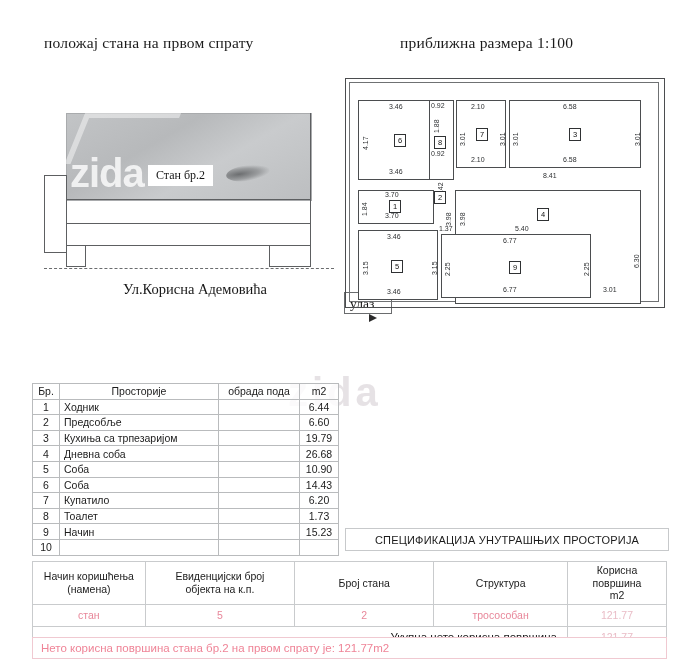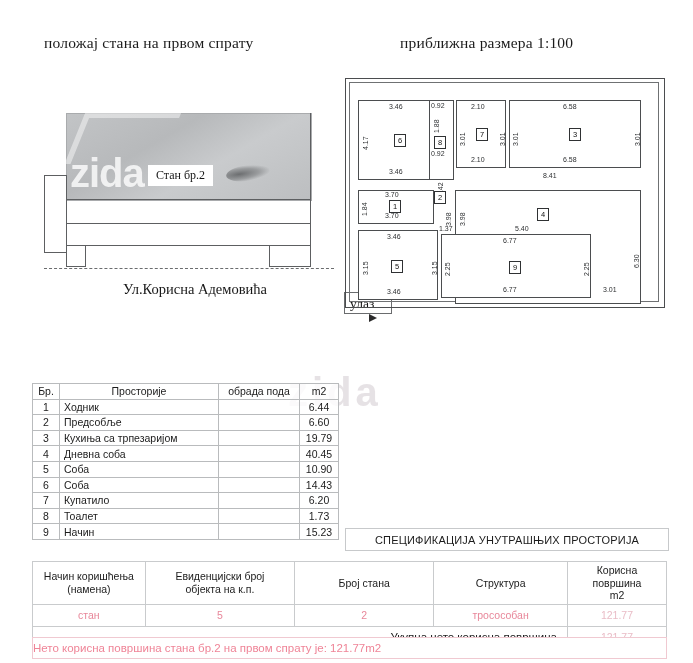--- a/index.html
+++ b/index.html
@@ -121,21 +121,21 @@
   #spec-table .hd{height:30px;color:#1b1b1b;line-height:12.5px;}
   #spec-table .val{height:17px;color:#e8879a;}
   #spec-table .valgrey{color:#e9bcc6;}
   #spec-table .totlbl{text-align:right;padding-right:10px;font-size:11.5px;color:#1b1b1b;}
   .w1{width:108px;}.w2{width:146px;}.w3{width:137px;}.w4{width:130px;}.w5{width:94px;}
 
   
   #footnote{
     left:32px;top:627px;width:635px;height:22px;border:1px solid #f0c9d1;
     background:#fff;display:flex;align-items:center;
-    font-size:11.5px;color:#ef8497;box-sizing:border-box;white-space:nowrap;
+    font-size:11.5px;color:#ef8497;padding-left:8px;box-sizing:border-box;white-space:nowrap;
   }
 </style>
 </head>
 <body>
 
 <div class="abs" id="hdr-left">положај стана на првом спрату</div>
 <div class="abs" id="hdr-right">приближна размера 1:100</div>
 
 <div class="abs" id="site">
   <div id="bldg-shade"></div>
@@ -261,21 +261,21 @@
     <tr>
       <td class="c-br">3</td>
       <td class="c-name">Кухиња са трпезаријом</td>
       <td class="c-floor"></td>
       <td class="c-m2">19.79</td>
     </tr>
     <tr>
       <td class="c-br">4</td>
       <td class="c-name">Дневна соба</td>
       <td class="c-floor"></td>
-      <td class="c-m2">40.45</td>
+      <td class="c-m2">26.68</td>
     </tr>
     <tr>
       <td class="c-br">5</td>
       <td class="c-name">Соба</td>
       <td class="c-floor"></td>
       <td class="c-m2">10.90</td>
     </tr>
     <tr>
       <td class="c-br">6</td>
       <td class="c-name">Соба</td>
@@ -292,20 +292,26 @@
       <td class="c-br">8</td>
       <td class="c-name">Тоалет</td>
       <td class="c-floor"></td>
       <td class="c-m2">1.73</td>
     </tr>
     <tr>
       <td class="c-br">9</td>
       <td class="c-name">Начин</td>
       <td class="c-floor"></td>
       <td class="c-m2">15.23</td>
+    </tr>
+    <tr>
+      <td class="c-br">10</td>
+      <td class="c-name"></td>
+      <td class="c-floor"></td>
+      <td class="c-m2"></td>
     </tr>
   </tbody>
 </table>
 
 <div class="abs" id="spec-hdr">СПЕЦИФИКАЦИЈА УНУТРАШЊИХ ПРОСТОРИЈА</div>
 
 <table class="abs" id="spec-table">
   <tbody>
       <tr>
     <td class="hd w1">

